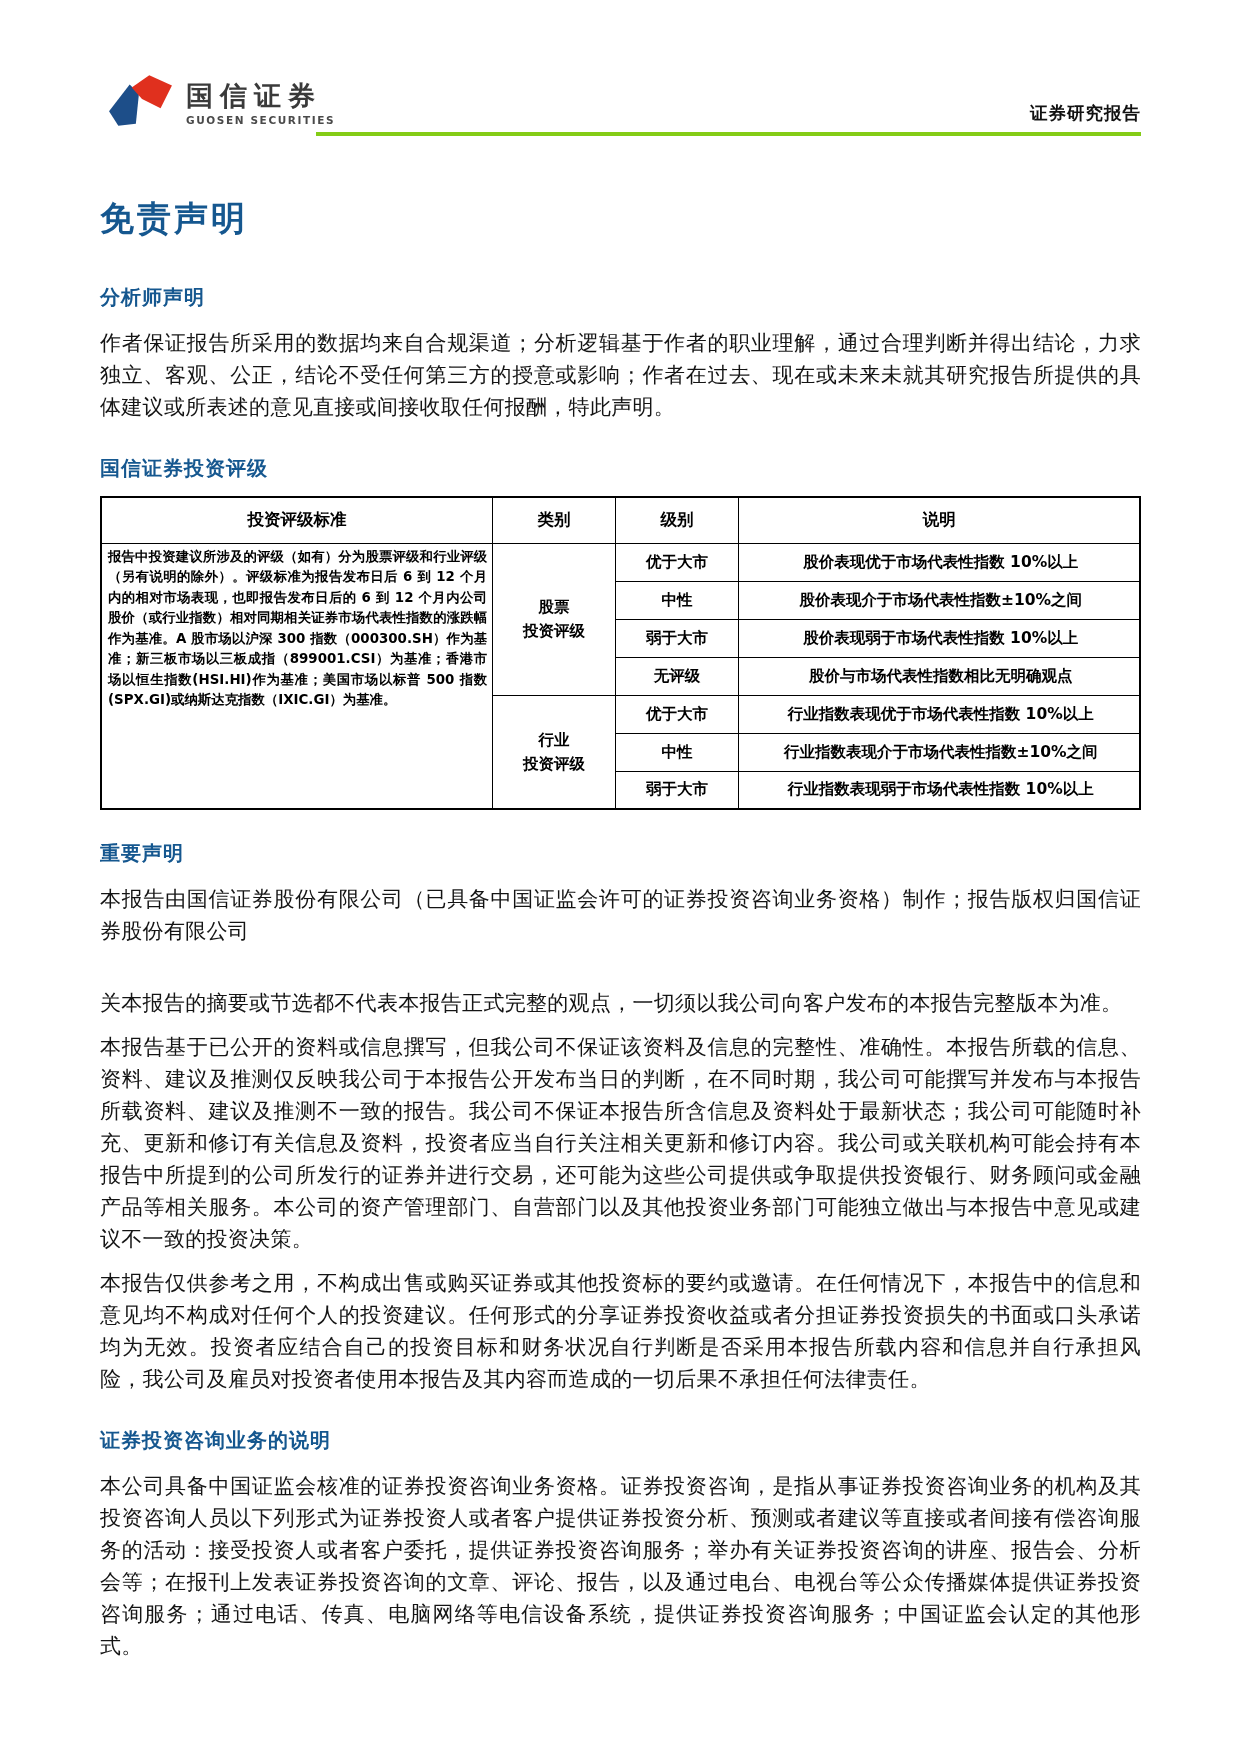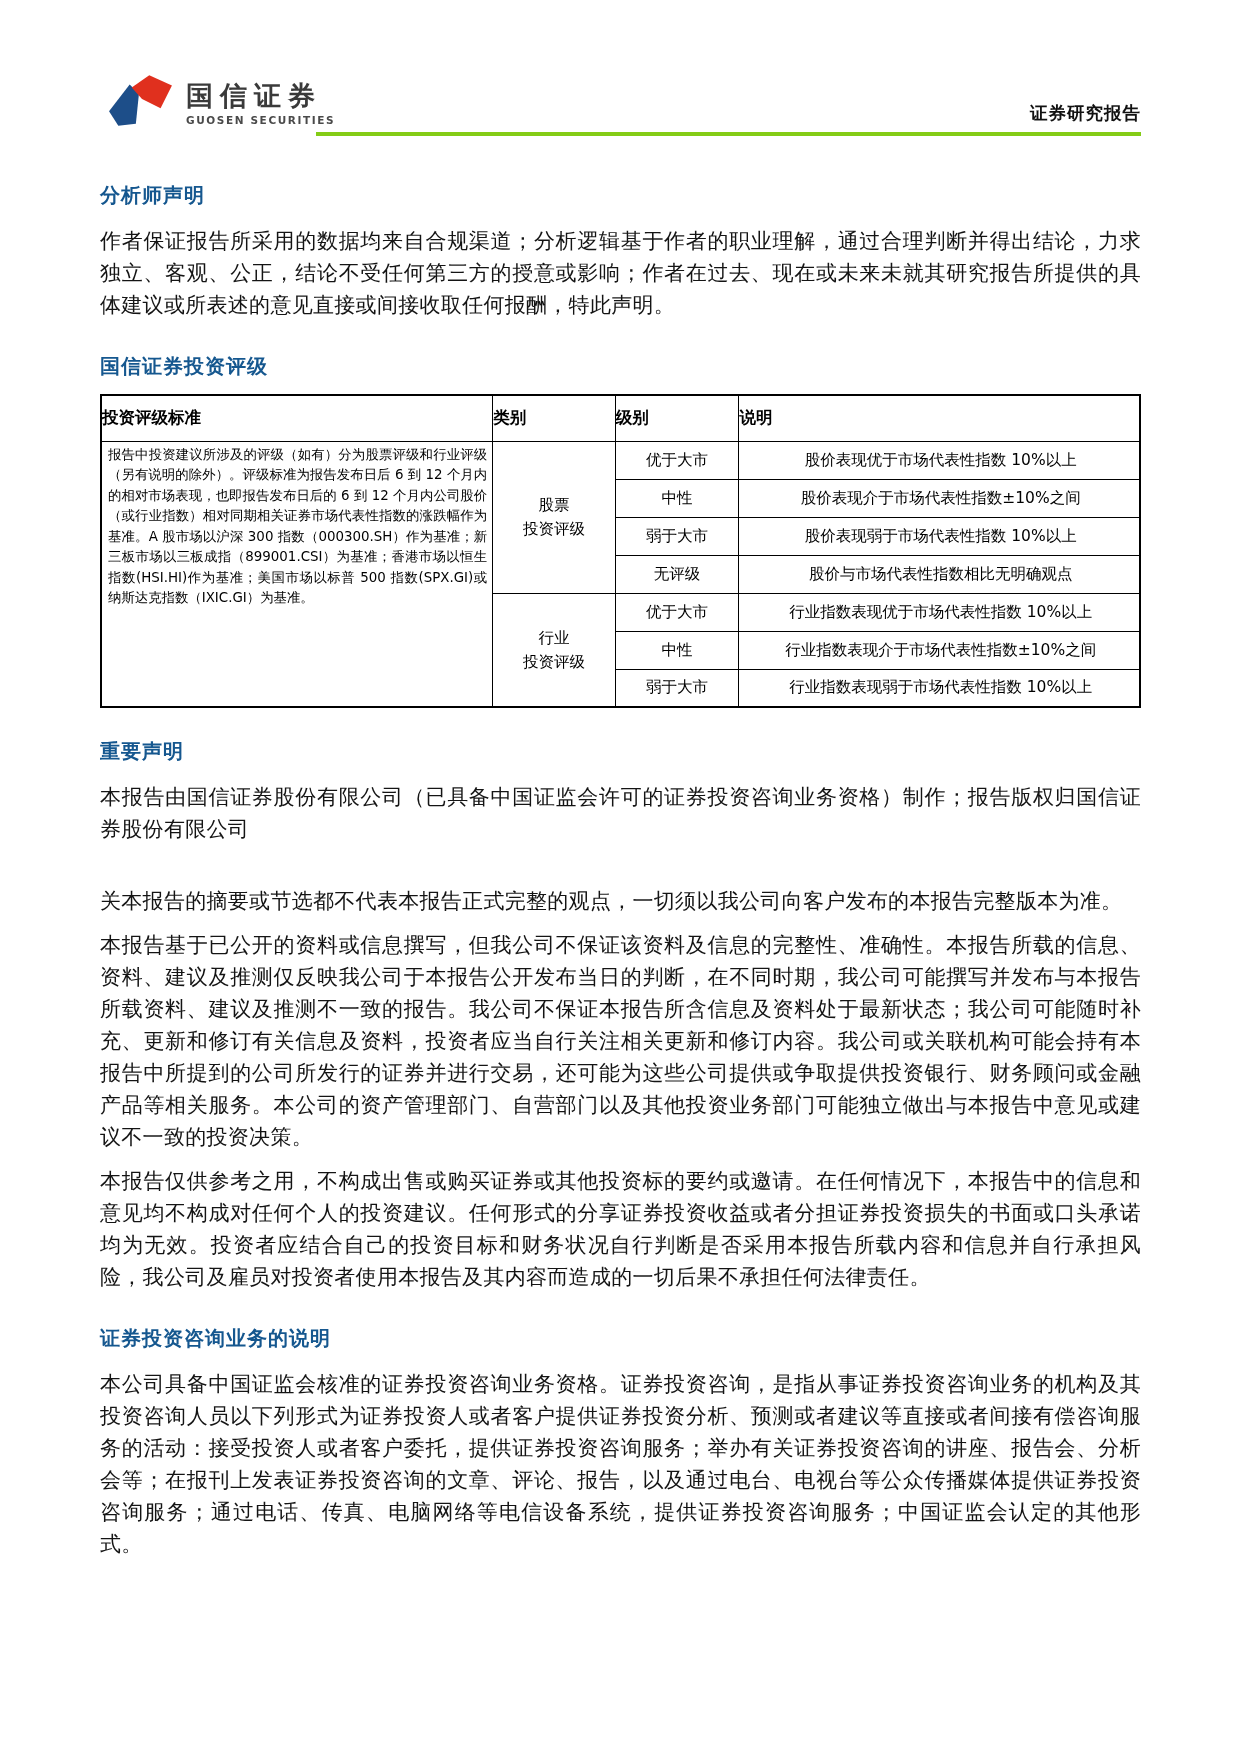--- a/index.html
+++ b/index.html
@@ -41,23 +41,23 @@
     margin-top:12px; letter-spacing:0.3px;
   }
   .para.first { margin-top:16px; }
   .para.gap-lg { margin-top:40px; }
 
   
   .ratings-table {
     width:100%; border-collapse:collapse; margin-top:14px;
     border:2px solid #000;
   }
-  .ratings-table th, .ratings-table td { border:1px solid #000; }
+  .ratings-table th, .ratings-table td { border:1px solid #000;font-weight:bold; }
   .ratings-table th {
-    font-size:16.5px; font-weight:bold; text-align:left; height:46px; color:#000;
+    font-size:16.5px; font-weight:bold; text-align:center; height:46px; color:#000;
   }
   td.standard-cell {
     font-size:13.4px; line-height:20.5px; text-align:justify; vertical-align:top;
     padding:3px 5px 3px 6px; color:#000;
   }
   td.category-cell {
     font-size:15.5px; text-align:center; vertical-align:middle;
     white-space:pre-line; line-height:24px; color:#000;
   }
   td.level-cell { font-size:15.5px; text-align:center; height:38px; color:#000; }
@@ -77,20 +77,21 @@
       <div class="logo-text">
         <span class="brand-cn">国信证券</span>
         <span class="brand-en">GUOSEN SECURITIES</span>
       </div>
     </div>
     <div class="header-right">
       <span class="report-type">证券研究报告</span>
     </div>
   </div>
 
+  <h1 class="doc-title">免责声明</h1>
 
   <h2 class="sec-heading analyst">分析师声明</h2>
   <p class="para first">作者保证报告所采用的数据均来自合规渠道；分析逻辑基于作者的职业理解，通过合理判断并得出结论，力求独立、客观、公正，结论不受任何第三方的授意或影响；作者在过去、现在或未来未就其研究报告所提供的具体建议或所表述的意见直接或间接收取任何报酬，特此声明。</p>
 
   <h2 class="sec-heading ratings">国信证券投资评级</h2>
   <table class="ratings-table">
     <colgroup>
       <col style="width:37.7%">
         <col style="width:11.8%">
         <col style="width:11.9%">

